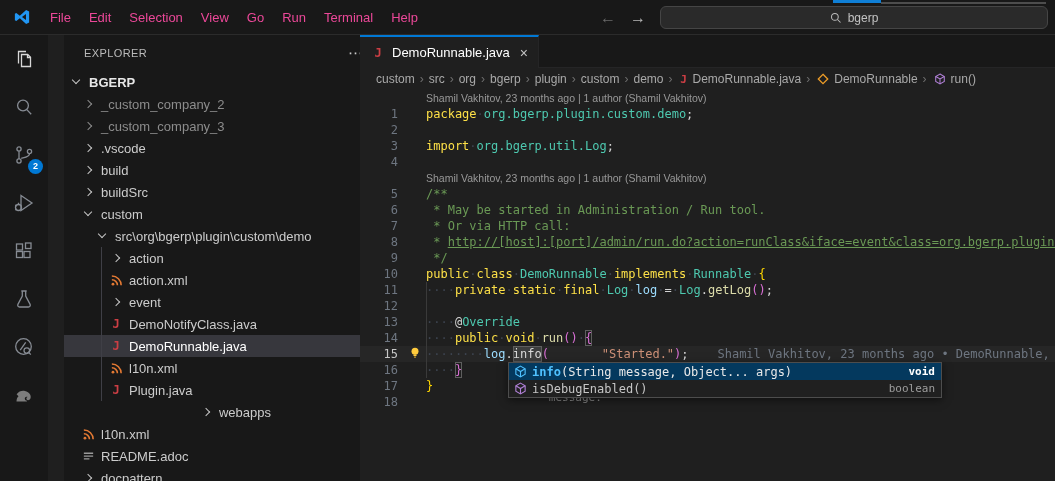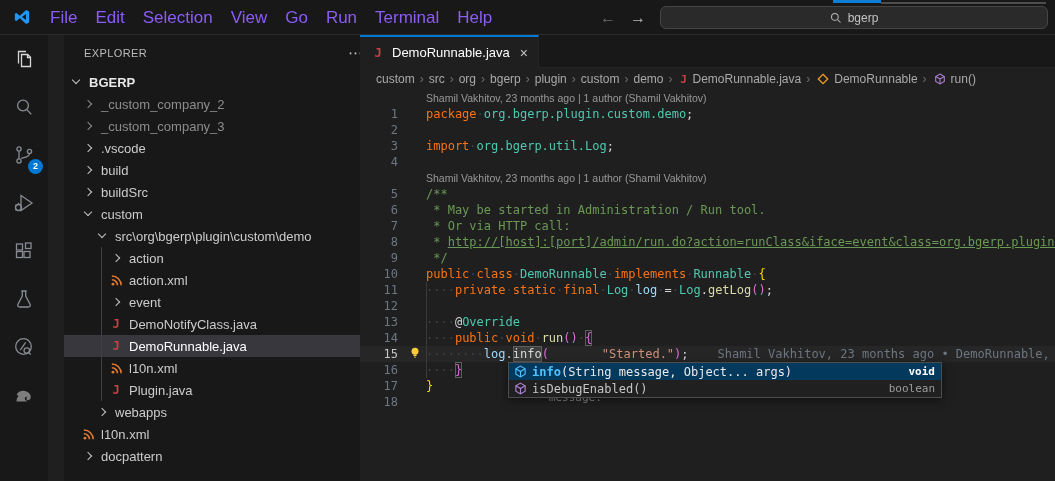--- a/index.html
+++ b/index.html
@@ -2,21 +2,21 @@
 <html><head>
 <meta charset="utf-8">
 <style>
   * { box-sizing: border-box; margin: 0; padding: 0; }
   html,body { width:1055px; height:481px; overflow:hidden; }
   body { position:relative; background:#1f1f1f; font-family:"Liberation Sans",sans-serif; color:#cccccc; }
 
   
   .titlebar { position:absolute; left:0; top:0; width:1055px; height:35px; background:#181818; display:flex; align-items:center; border-bottom:1px solid #2b2b2b; }
   .vscode-logo { margin:0 10px 0 13px; display:flex; }
-  .menu-item { padding:0 9px; font-size:17px; color:#8b5cf6; height:35px; line-height:35px; cursor:default; }
+  .menu-item { padding:0 9px; font-size:13px; color:#ec4899; height:35px; line-height:35px; cursor:default; }
   .nav-arrows { position:absolute; left:600px; top:0; height:35px; display:flex; align-items:center; gap:14px; color:#b8b8b8; font-size:16px; }
   .nav-arrows .dim { color:#6a6a6a; }
   .cmd-center { position:absolute; left:660px; top:6px; width:388px; height:23px; background:#2a2a2a; border:1px solid #454545; border-radius:6px; display:flex; align-items:center; justify-content:center; gap:6px; font-size:12px; color:#c2c2c2; }
   .top-strip-blue { position:absolute; left:833px; top:0; width:48px; height:3px; background:#0f7fd6; }
   .top-strip-gray { position:absolute; left:881px; top:2px; width:165px; height:2px; background:#4d4d4d; }
 
   
   .activitybar { position:absolute; left:0; top:35px; width:48px; height:446px; background:#181818; display:flex; flex-direction:column; }
   .ab-item { position:relative; width:48px; height:48px; display:flex; align-items:center; justify-content:center; }
   .ab-item svg { stroke:#868b93; fill:none; stroke-width:1.3; }
@@ -55,21 +55,21 @@
   .bc-item .ficon.java { font-size:11px; width:12px; flex:0 0 12px; }
 
   
   .code { position:absolute; left:0; top:55px; width:695px; height:391px; font-family:"DejaVu Sans Mono",monospace; font-size:12px; }
   .crow { height:16px; line-height:16px; display:flex; white-space:pre; position:relative; }
   .crow.current { background:rgba(255,255,255,.035); }
   .lnum { width:38px; flex:0 0 38px; text-align:right; color:#6e7681; }
   .crow.current .lnum { color:#c6c6c6; }
   .lgap { width:28px; flex:0 0 28px; }
   .lens { padding-left:66px; font-family:"Liberation Sans",sans-serif; font-size:10.5px; line-height:16px; height:16px; color:#999999; }
-  .tk-kw{color:#f97316} .tk-type{color:#4ec9b0} .tk-var{color:#9cdcfe} .tk-fn{color:#dcdcaa}
+  .tk-kw{color:#fde047} .tk-type{color:#4ec9b0} .tk-var{color:#9cdcfe} .tk-fn{color:#dcdcaa}
   .tk-str{color:#ce9178} .tk-cmt{color:#6a9955} .tk-pn{color:#d4d4d4} .tk-ws{color:#3d4450}
   .tk-b1{color:#ffd700} .tk-b2{color:#da70d6}
   .tk-b2m{color:#da70d6; outline:1px solid #5e5e5e; outline-offset:-1px;}
   .tk-lnk{color:#6a9955; text-decoration:underline;}
   .tk-hl{color:#d9d9d9; background:rgba(90,93,94,.45); outline:1px solid #5f5f5f; outline-offset:-1px;}
   .tk-inlay{color:#8a8a8a; background:rgba(255,255,255,.06); border-radius:2px; font-size:11px;margin-top:44px;}
   .tk-blame{color:#6e7681;}
   .indent-guide { position:absolute; left:66px; top:247px; width:1px; height:96px; background:#3a3a3a; }
   .bulb { position:absolute; left:48px; width:16px; height:16px; }
 
@@ -245,32 +245,40 @@
             <circle cx="3.2" cy="11" r="1.5" fill="#e37933"></circle>
             <path d="M2 6.2a6 6 0 0 1 6 6M2 2.2a10 10 0 0 1 10 10" stroke="#e37933" fill="none" stroke-width="1.7"></path>
           </svg>
         </span>
         <span class="tree-label">l10n.xml</span>
       </div>
       <div class="tree-row" style="padding-left: 44px;">
         <span class="ficon java">J</span>
         <span class="tree-label">Plugin.java</span>
       </div>
-      <div class="tree-row" style="padding-left: 30px;">
+      <div class="tree-row" style="padding-left: 30px; justify-content: center;">
         <span class="chev"></span>
         <span class="tree-label">webapps</span>
       </div>
       <div class="tree-row" style="padding-left: 16px;">
         <span class="ficon">
           <svg width="13" height="13" viewBox="0 0 14 14">
             <circle cx="3.2" cy="11" r="1.5" fill="#e37933"></circle>
             <path d="M2 6.2a6 6 0 0 1 6 6M2 2.2a10 10 0 0 1 10 10" stroke="#e37933" fill="none" stroke-width="1.7"></path>
           </svg>
         </span>
         <span class="tree-label">l10n.xml</span>
+      </div>
+      <div class="tree-row" style="padding-left: 16px;">
+        <span class="ficon">
+          <svg width="13" height="13" viewBox="0 0 14 14">
+            <path d="M2 3.5h10M2 6.5h10M2 9.5h6" stroke="#9a9a9a" stroke-width="1.4"></path>
+          </svg>
+        </span>
+        <span class="tree-label">README.adoc</span>
       </div>
       <div class="tree-row" style="padding-left: 16px;">
         <span class="chev"></span>
         <span class="tree-label">docpattern</span>
       </div>
     </div>
   <div class="tree-guide"></div>
 </div>
 
 <div class="editor">

